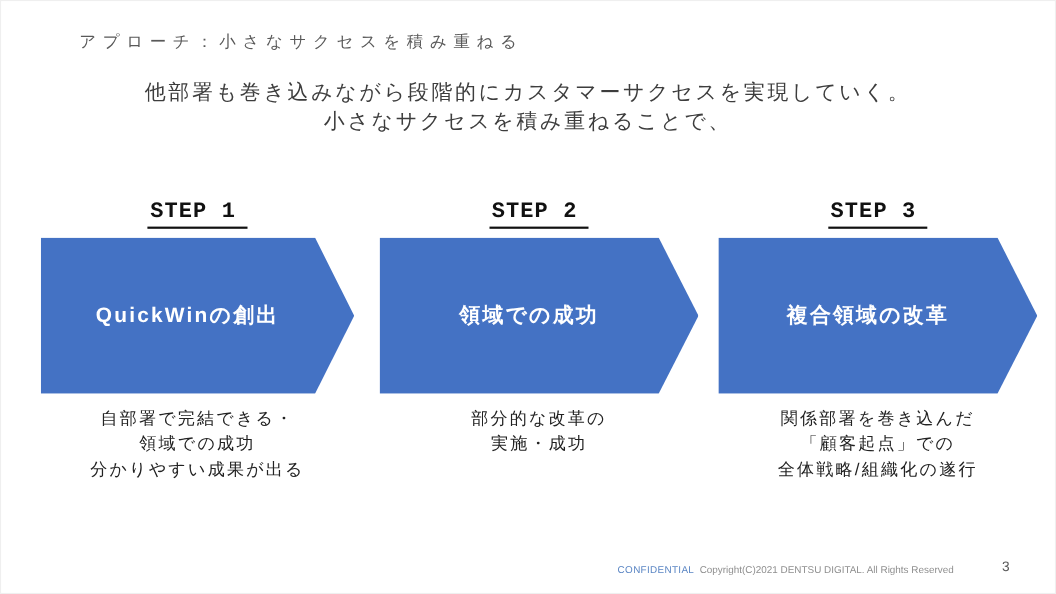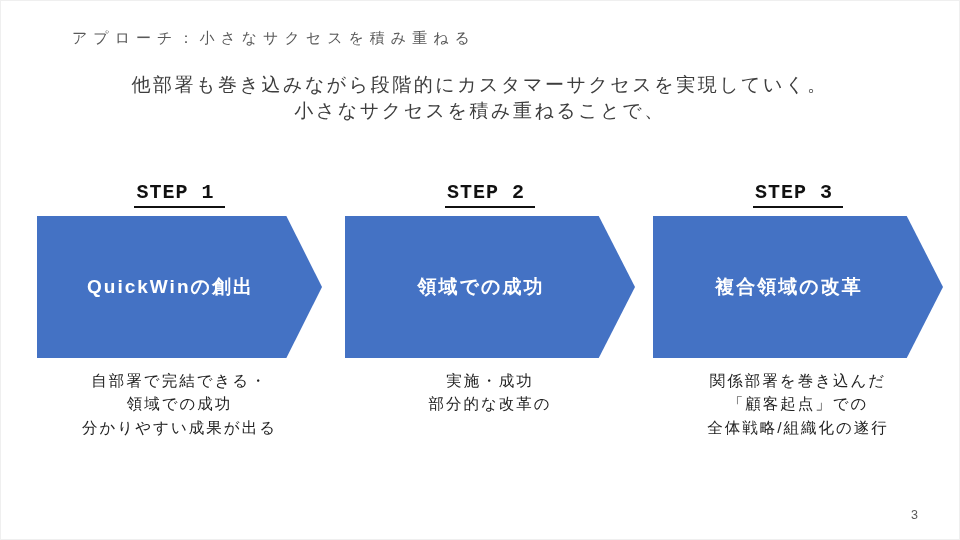--- a/index.html
+++ b/index.html
@@ -92,31 +92,34 @@
     <span>分かりやすい成果が出る</span>
   </div>
 
   <div class="step-label c2">
     <span class="ul">STEP 2</span>
   </div>
   <div class="arrow c2">
     <span>領域での成功</span>
   </div>
   <div class="desc c2">
+    <span>部分的な改革の</span>
     <span>実施・成功</span>
-    <span>部分的な改革の</span>
   </div>
 
   <div class="step-label c3">
     <span class="ul">STEP 3</span>
   </div>
   <div class="arrow c3">
     <span>複合領域の改革</span>
   </div>
   <div class="desc c3">
     <span>関係部署を巻き込んだ</span>
     <span>「顧客起点」での</span>
     <span>全体戦略/組織化の遂行</span>
   </div>
 
+  <div class="footer">
+    <span class="confidential">CONFIDENTIAL</span><span>Copyright(C)2021  DENTSU DIGITAL. All Rights Reserved</span>
+  </div>
   <div class="page-num">3</div>
 
 </div>
 
 </body></html>

